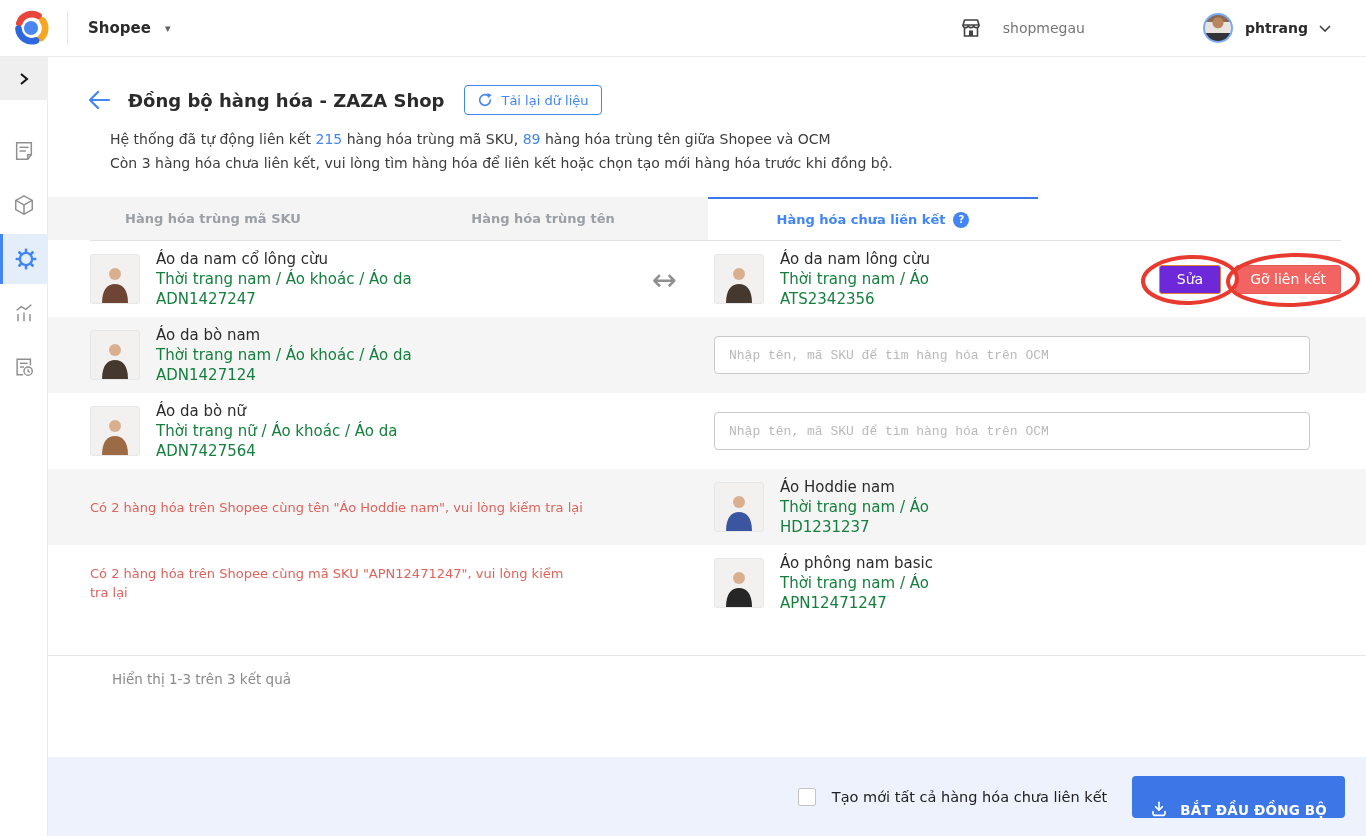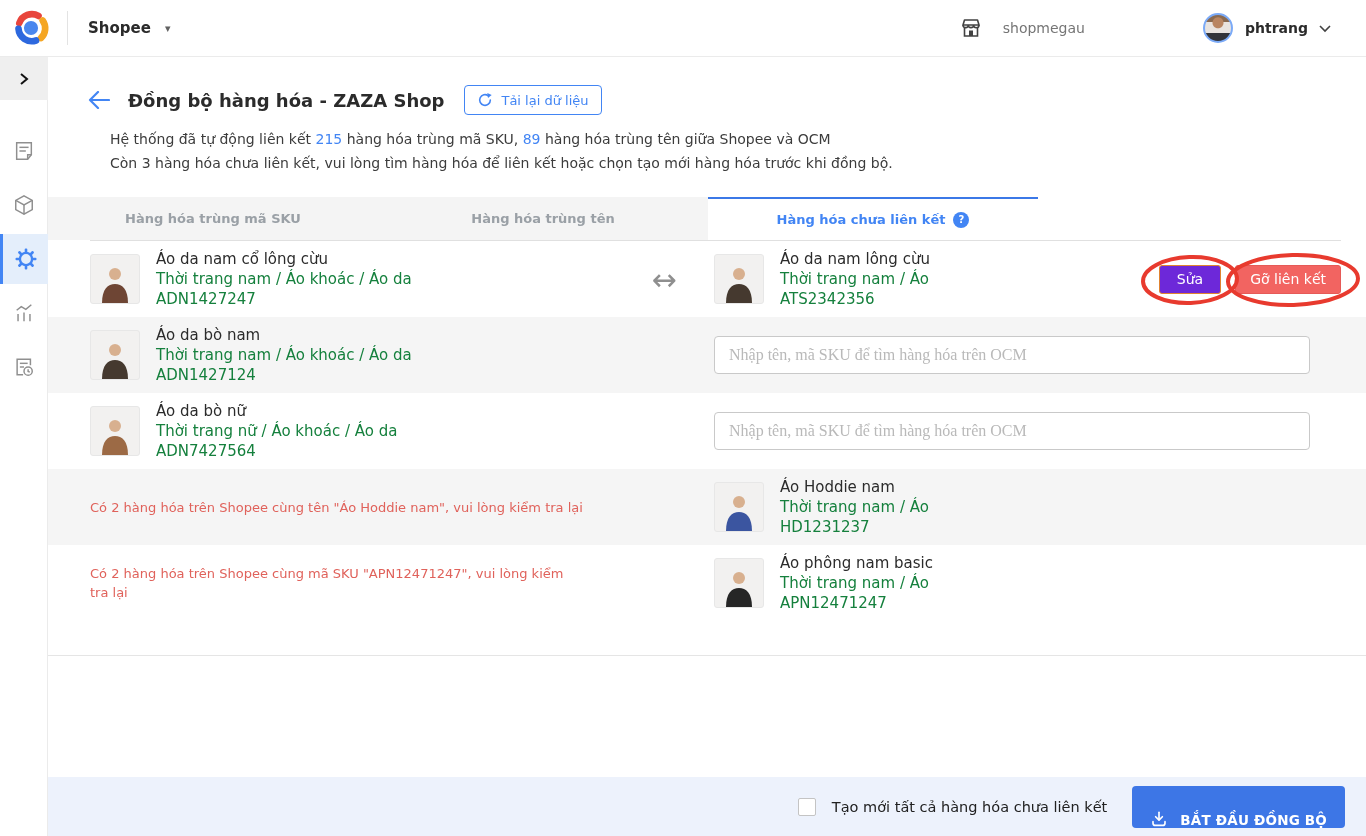--- a/index.html
+++ b/index.html
@@ -80,35 +80,35 @@
 
   .prod-info { margin-left:16px; }
   .prod-name { font-size:15px; font-weight:500; color:#2b2b2b; line-height:20px; }
   .prod-cat, .prod-sku { font-size:15px; color:#15803d; line-height:20px; }
 
   .link-arrow { font-size:30px; color:#8f8f8f; }
 
   .warn-text { font-size:13px; color:#e0625b; line-height:19px; padding-right:30px; }
 
   .ocm-search { width:596px; height:38px; border:1px solid #c9c9c9; border-radius:4px;
-                padding:0 14px; font-size:16px; color:#555; font-family:Liberation Serif, serif; background:#fff; }
+                padding:0 14px; font-size:13px; color:#555; font-family:Liberation Mono, monospace; background:#fff; }
   .ocm-search::placeholder { color:#b9b9b9; }
 
   .actions { margin-left:auto; position:relative; display:flex; align-items:center; gap:14px; }
   .btn-edit { height:29px; padding:0 17px; background:#6d28d9; border:1px solid #e08330; color:#fff;
               font-size:14px; border-radius:3px; cursor:pointer; font-family:inherit; }
   .btn-unlink { height:29px; padding:0 14px; background:#f26461; border:1px solid #e65a57; color:#fff;
                 font-size:14px; border-radius:3px; cursor:pointer; font-family:inherit; }
   .annotation { position:absolute; left:-28px; top:-21px; pointer-events:none; }
 
   
   .results-divider { margin-top:34px; width:1318px; border-top:1px solid #e5e5e5; }
   .results-text { margin:15px 0 0 64px; font-size:13.5px; color:#8a8a8a; }
 
-  .bottom-bar { position:absolute; left:0; bottom:0; width:1318px; height:59px; background:#edf2fc;
+  .bottom-bar { position:absolute; left:0; bottom:0; width:1318px; height:79px; background:#edf2fc;
                 display:flex; align-items:center; justify-content:flex-end; padding-right:21px; gap:25px; }
   .create-all { display:flex; align-items:center; gap:16px; cursor:pointer; }
   .checkbox { width:18px; height:18px; border:1.5px solid #c4c4c4; border-radius:2px; background:#fff; }
   .create-all-label { font-size:14.5px; color:#212121; }
   .btn-sync { height:42px; padding:0 18px; background:#3d76e6; color:#fff; border:none; border-radius:4px;
               font-size:13.5px; font-weight:bold; display:flex; align-items:flex-end; gap:12px;
               cursor:pointer; font-family:inherit; letter-spacing:.2px; }
 </style>
 </head>
 <body>
@@ -354,20 +354,21 @@
           <div class="prod-name">Áo phông nam basic</div>
           <div class="prod-cat">Thời trang nam / Áo</div>
           <div class="prod-sku">APN12471247</div>
         </div>
       </div>
     </div>
 
   </div>
 
   <div class="results-divider"></div>
+  <div class="results-text">Hiển thị 1-3 trên 3 kết quả</div>
 
   <div class="bottom-bar">
     <div class="create-all">
       <span class="checkbox"></span>
       <span class="create-all-label">Tạo mới tất cả hàng hóa chưa liên kết</span>
     </div>
     <button class="btn-sync">
       <svg width="18" height="18" viewBox="0 0 24 24">
         <line x1="12" y1="3" x2="12" y2="13" stroke="#fff" stroke-width="2.2" stroke-linecap="round"></line>
         <polyline points="7.5,9 12,13.5 16.5,9" fill="none" stroke="#fff" stroke-width="2.2" stroke-linecap="round" stroke-linejoin="round"></polyline>

